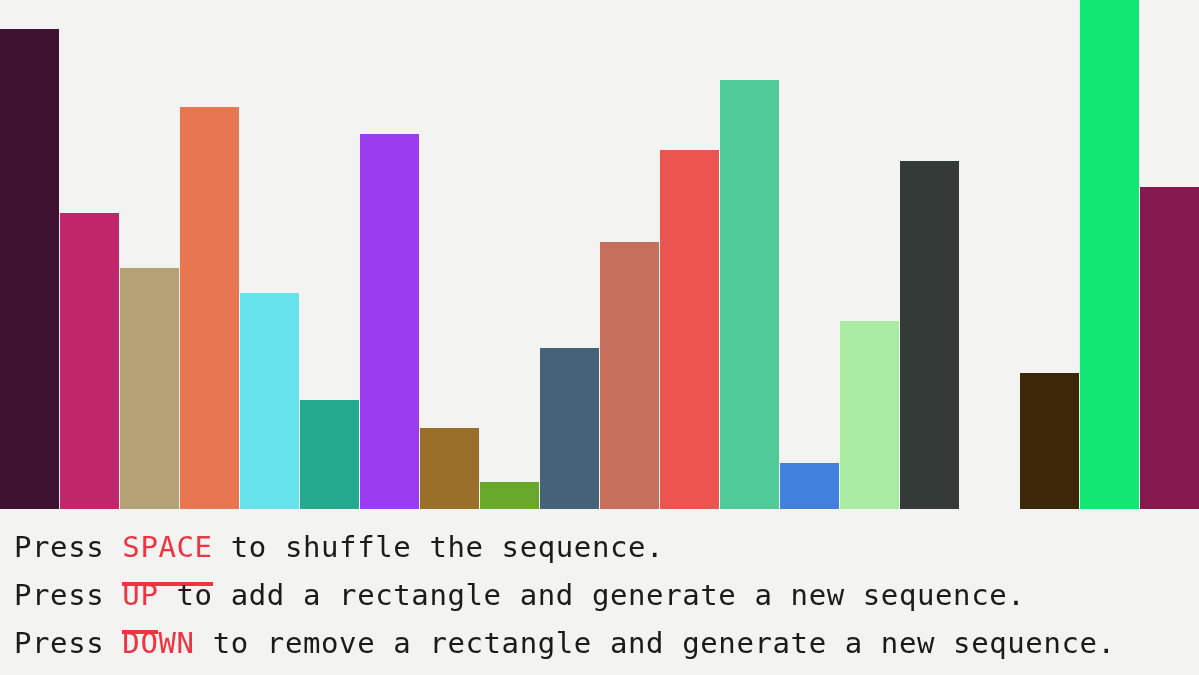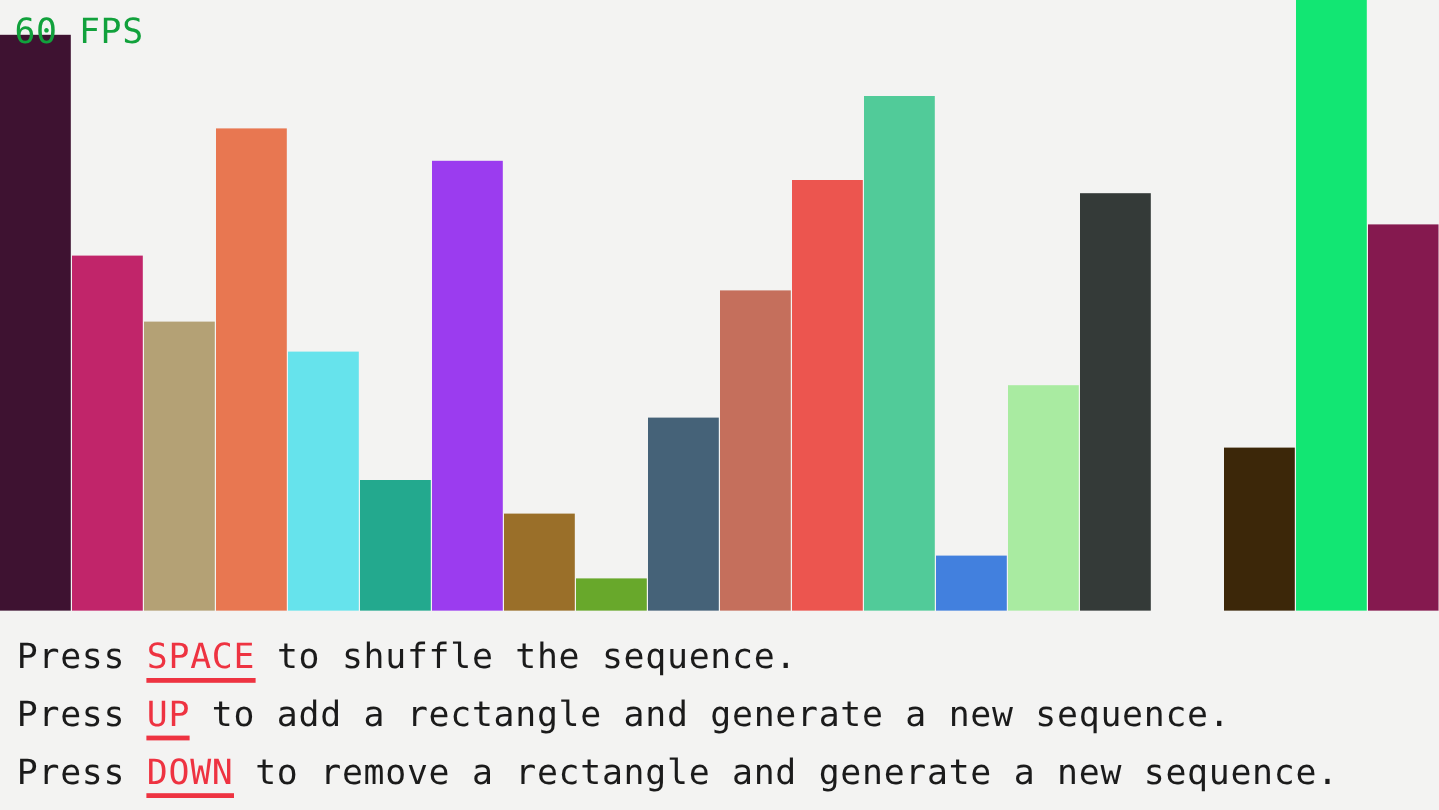--- a/index.html
+++ b/index.html
@@ -66,21 +66,21 @@
     color: #1b1b1b;
     white-space: nowrap;
   }
   #line-1 { top: 23px; }
   #line-2 { top: 71px; }
   #line-3 { top: 119px; }
 
   .key {
     color: #ee3341;
     border-bottom: 4px solid #ef4444;
-    padding-bottom: 1px;
+    padding-bottom: 18px;
   }
 </style>
 </head>
 <body>
 
 <div id="app" style="background: rgb(243, 243, 242);">
 
   <div id="chart" style="height: 509px; width: 1199px;">
       <div class="bar" style="left: 0px; width: 59px; height: 480px; background: rgb(62, 18, 49);"></div>
       <div class="bar" style="left: 60px; width: 59px; height: 296px; background: rgb(193, 37, 106);"></div>
@@ -96,21 +96,20 @@
       <div class="bar" style="left: 660px; width: 59px; height: 359px; background: rgb(236, 85, 79);"></div>
       <div class="bar" style="left: 720px; width: 59px; height: 429px; background: rgb(81, 203, 153);"></div>
       <div class="bar" style="left: 780px; width: 59px; height: 46px; background: rgb(66, 128, 222);"></div>
       <div class="bar" style="left: 840px; width: 59px; height: 188px; background: rgb(169, 235, 161);"></div>
       <div class="bar" style="left: 900px; width: 59px; height: 348px; background: rgb(52, 58, 56);"></div>
       <div class="bar" style="left: 1020px; width: 59px; height: 136px; background: rgb(60, 39, 9);"></div>
       <div class="bar" style="left: 1080px; width: 59px; height: 509px; background: rgb(18, 230, 115);"></div>
       <div class="bar" style="left: 1140px; width: 59px; height: 322px; background: rgb(133, 25, 79);"></div>
     </div>
 
-  <div class="hud" id="fps" style="color: rgb(17, 161, 60);">60 FPS</div>
 
 
   <div id="instructions" style="background: rgb(243, 243, 242);">
 
     <div class="line" id="line-1" style="color: rgb(27, 27, 27);">
       <span>Press </span><span class="key" style="color: rgb(238, 51, 65); border-bottom-color: rgb(238, 51, 65);">SPACE</span><span> to shuffle the sequence.</span>
     </div>
 
     <div class="line" id="line-2" style="color: rgb(27, 27, 27);">
       <span>Press </span><span class="key" style="color: rgb(238, 51, 65); border-bottom-color: rgb(238, 51, 65);">UP</span><span> to add a rectangle and generate a new sequence.</span>

